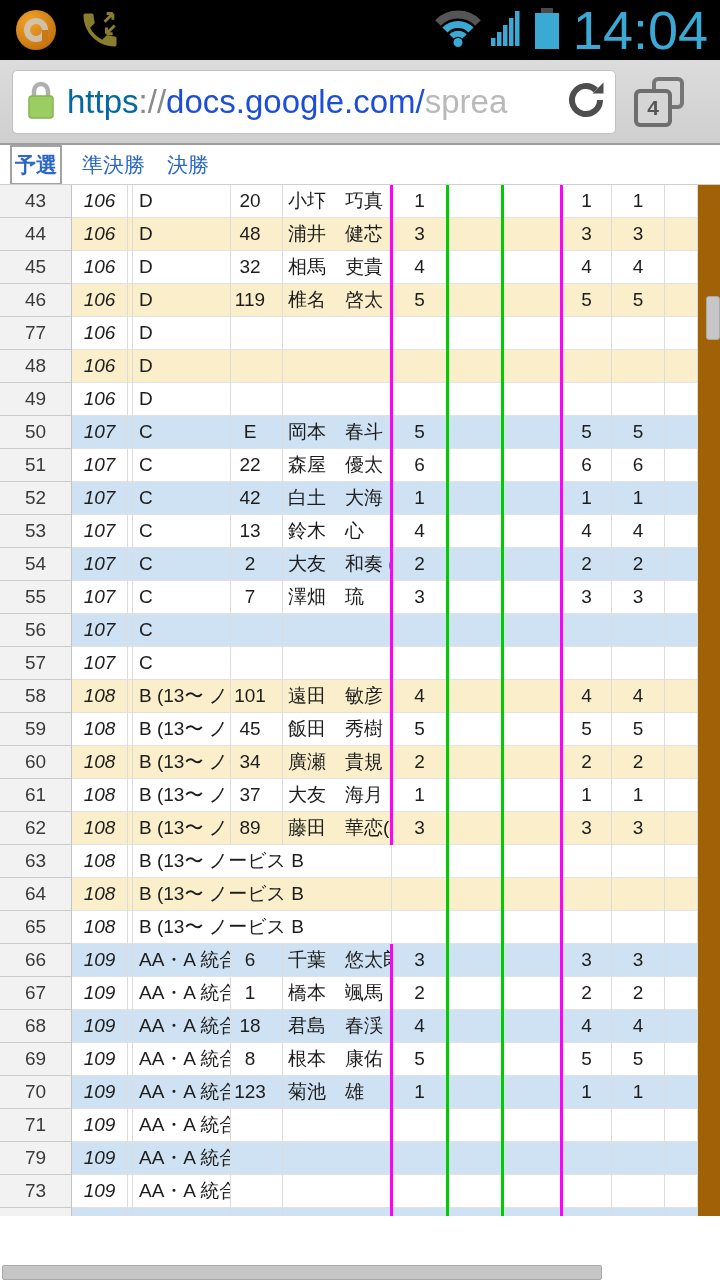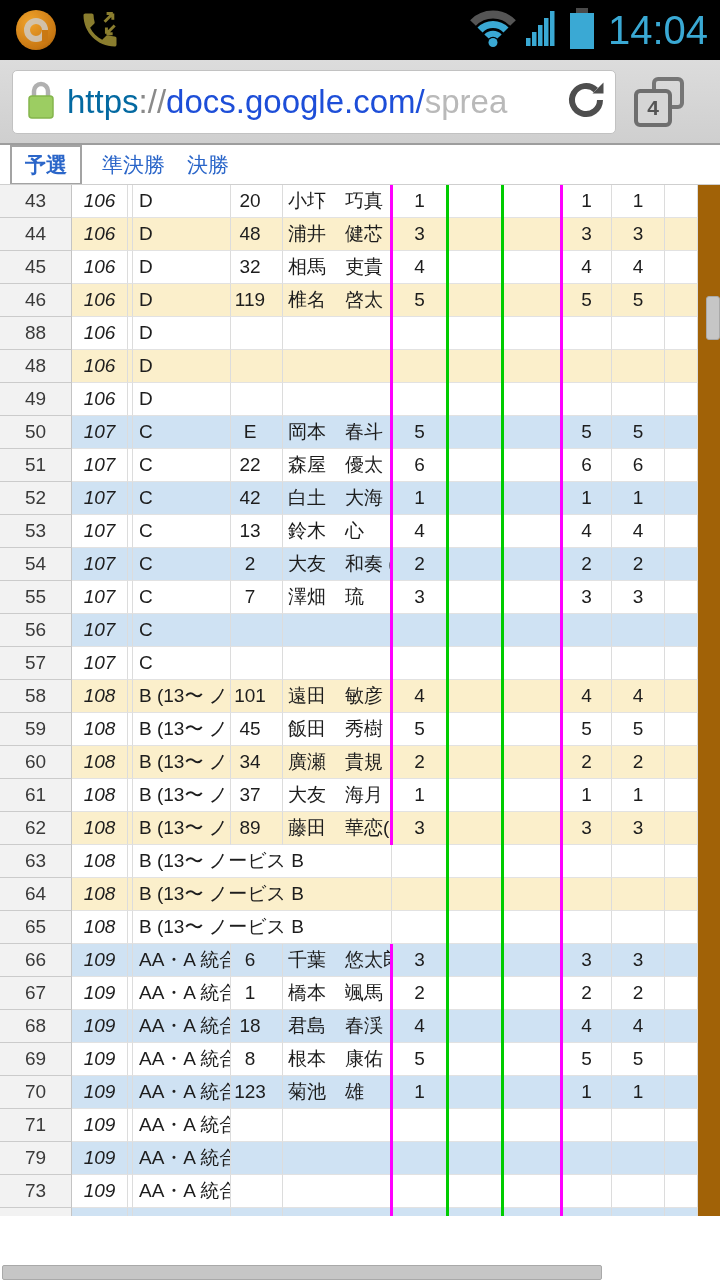--- a/index.html
+++ b/index.html
@@ -12,21 +12,21 @@
   .sb-spacer { flex:1; }
   .app-logo { position:relative; width:40px; height:40px; margin-left:12px; border-radius:50%;
     background:radial-gradient(circle at 35% 30%, #f0a32b, #c87712 70%, #8a5208); }
   .app-logo .glyph { position:absolute; left:8px; top:8px; width:24px; height:24px; border-radius:50%;
     border:6px solid #cfcAc2; opacity:.85; }
   .app-logo .glyph:after { content:""; position:absolute; right:-6px; top:6px; width:6px; height:12px; background:#c87712; }
   .phone-wrap { margin-left:22px; width:44px; height:44px; }
   .sb-icon { margin-left:10px; }
   .battery { position:relative; width:24px; height:36px; background:#3aa9d4; margin-left:12px; margin-top:2px; }
   .battery:before { content:""; position:absolute; top:-5px; left:6px; width:12px; height:5px; background:#4a4a4a; }
-  .sb-time { font-size:40px; color:#3aa9d4; margin:0 8px 0 14px; font-weight:400; }
+  .sb-time { font-size:54px; color:#3aa9d4; margin:0 8px 0 14px; font-weight:400; }
 
   
   .chrome { height:85px; background:linear-gradient(#dcdcdc,#cfcfcf); border-bottom:2px solid #9d9d9d;
     display:flex; align-items:center; padding:0 12px; }
   .url-pill { width:604px; height:64px; background:#fff; border-radius:5px; border:1px solid #c2c2c2;
     display:flex; align-items:center; padding:0 6px 0 12px; overflow:hidden; }
   .lock { flex:0 0 auto; margin-right:10px; }
   .url-text { flex:1; font-size:33px; white-space:nowrap; overflow:hidden; letter-spacing:0; }
   .u-proto { color:#0369a1; }
   .u-sep { color:#8a8a8a; }
@@ -36,21 +36,21 @@
   .tabbtn { position:relative; width:50px; height:50px; margin-left:18px; }
   .tabbtn .back { position:absolute; right:0; top:0; width:32px; height:32px; border:4px solid #767676; border-radius:6px; }
   .tabbtn .front { position:absolute; left:0; bottom:0; width:38px; height:38px; border:4px solid #6e6e6e;
     border-radius:6px; background:#d5d5d5; display:flex; align-items:center; justify-content:center;
     font-size:21px; font-weight:bold; color:#555; }
 
   
   .doc-title { height:46px; padding:12px 0 0 8px; font-size:24px; color:#141414; background:#fff; }
   .sheet-tabs { height:39px; display:flex; align-items:center; padding-left:10px; background:#fff; }
   .sheet-tab { color:#2b66c9; font-size:21px; margin-right:18px; padding:4px 2px; }
-  .sheet-tab.active { font-weight:bold; border:2px solid #a3a3a3; background:#fff; padding:4px 13px; margin-left:0; }
+  .sheet-tab.active { font-weight:bold; border:2px solid #a3a3a3; background:#fff; padding:4px 3px; margin-left:0; }
 
   
   .grid { position:relative; height:1032px; overflow:hidden; background:#a16207; border-top:1px solid #cfcfcf; }
   .row { display:flex; height:33px; line-height:31px; font-size:19px; color:#1d1d1d; }
   .cell { height:33px; border-right:1px solid #dcdcdc; border-bottom:1px solid #e2e2e2;
     overflow:hidden; white-space:nowrap; }
   .bg-w .cell { background:#ffffff; }
   .bg-c .cell { background:#fbefcb; }
   .bg-b .cell { background:#cfe2f3; }
   .row .c-rowh { background:#f2f2f2; border-right:1px solid #c4c4c4; border-bottom:1px solid #cbcbcb;
@@ -196,21 +196,21 @@
         <div class="cell c-num">119</div>
         <div class="cell c-name">椎名　啓太</div>
         <div class="cell c-f">5</div>
         <div class="cell c-g"></div>
         <div class="cell c-h"></div>
         <div class="cell c-i">5</div>
         <div class="cell c-j">5</div>
         <div class="cell c-k"></div>
       </div>
       <div class="row bg-w">
-        <div class="cell c-rowh">88</div>
+        <div class="cell c-rowh">77</div>
         <div class="cell c-b">106</div>
         <div class="cell c-gap"></div>
         <div class="cell c-cls">D</div>
         <div class="cell c-num"></div>
         <div class="cell c-name"></div>
         <div class="cell c-f"></div>
         <div class="cell c-g"></div>
         <div class="cell c-h"></div>
         <div class="cell c-i"></div>
         <div class="cell c-j"></div>

